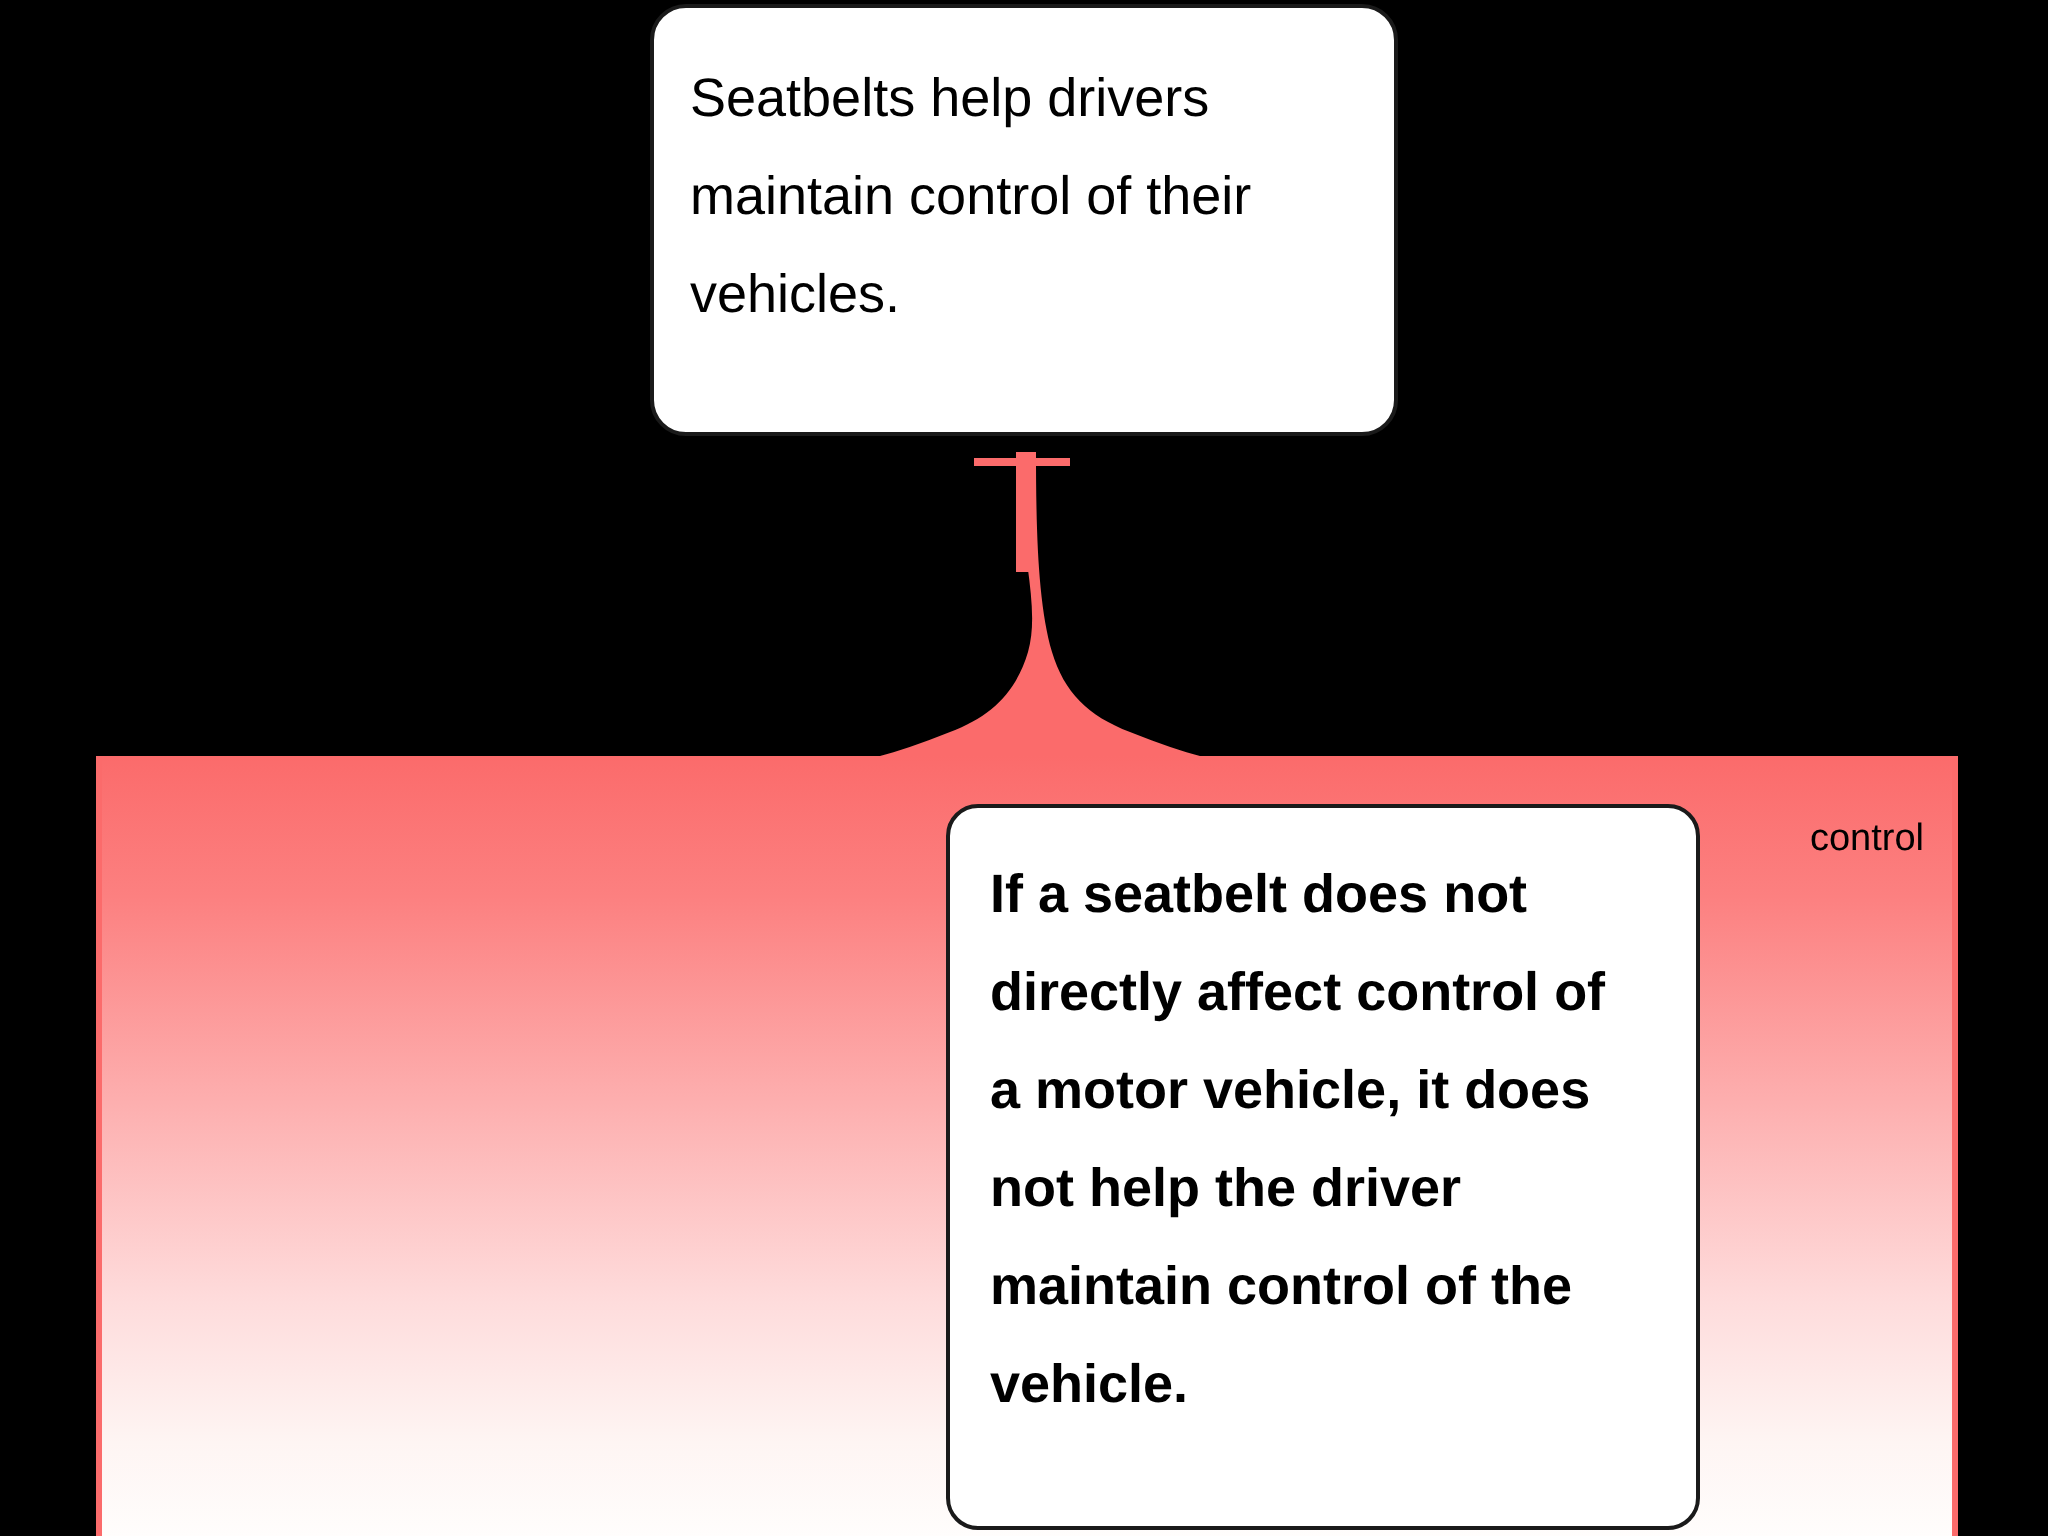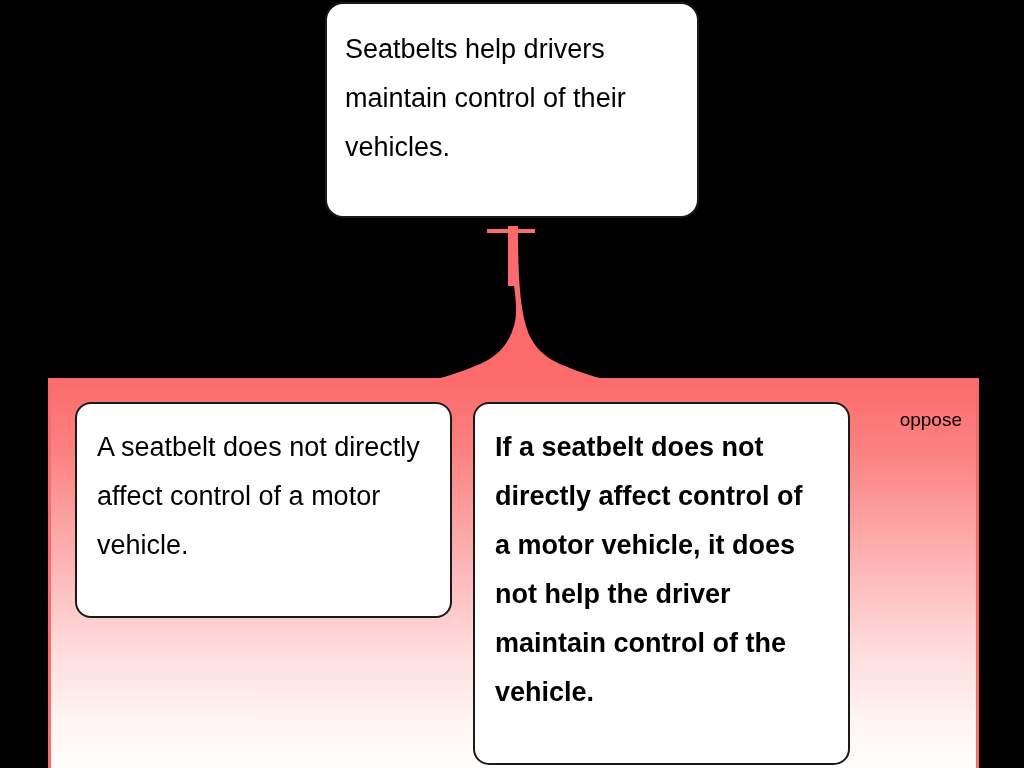--- a/index.html
+++ b/index.html
@@ -141,25 +141,22 @@
              L 0 152
              C 8 150, 20 146, 35 140
              C 56 132, 68 120, 74 100
              C 81 76, 68 40, 68 0
              Z" fill="#fb6b6b"></path>
     <rect x="68" y="0" width="10" height="60" fill="#fb6b6b"></rect>
   </svg>
 
   <div id="opposition-panel">
 
-    <span id="oppose-label">oppose</span>
+    <span id="oppose-label">control</span>
 
-    <div class="claim-box" id="left-premise-box">
-      <span class="claim-text">A seatbelt does not directly affect control of a motor vehicle.</span>
-    </div>
 
     <div class="claim-box" id="right-premise-box">
       <span class="claim-text">If a seatbelt does not directly affect control of a motor vehicle, it does not help the driver maintain control of the vehicle.</span>
     </div>
 
   </div>
 
 </div>
 
 </body></html>

